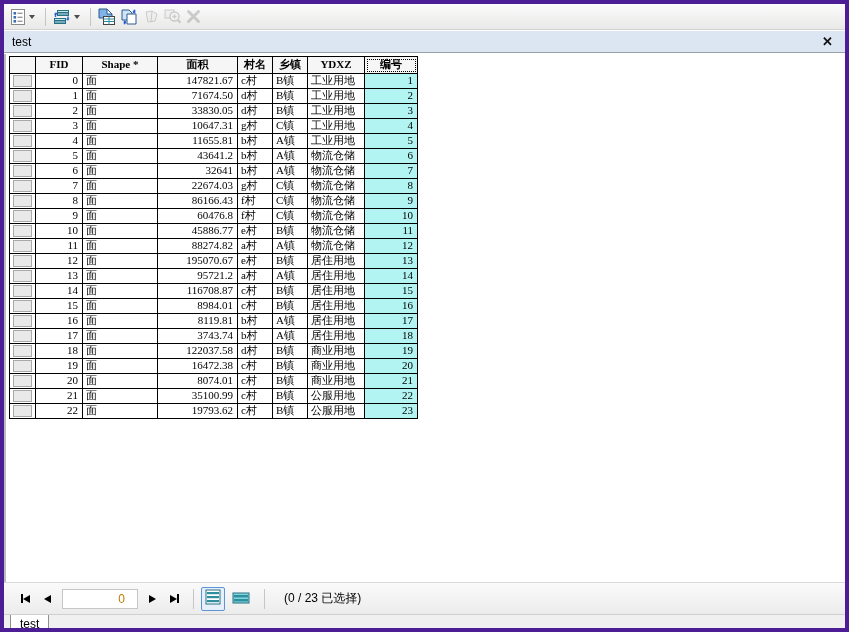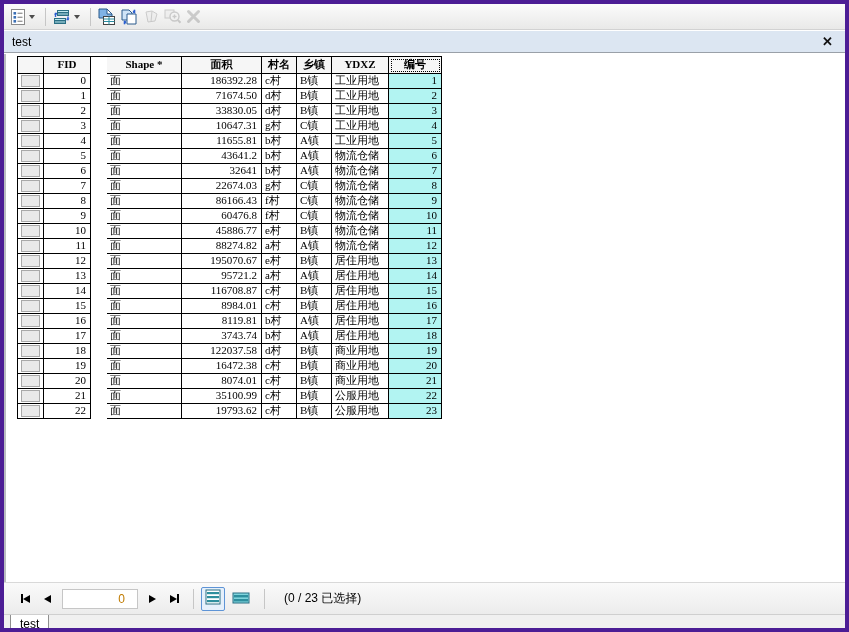--- a/index.html
+++ b/index.html
@@ -20,29 +20,29 @@
   
   .titlebar { position:absolute; top:27px; left:0; width:100%; height:22px; background:#dce6f2;
     display:flex; align-items:center; justify-content:space-between; padding:0 12px 0 8px;
     border-bottom:1px solid #9aa0a8; }
   .titlebar .t-label { font-size:12px; color:#000; }
   .close-x { font-size:13px; color:#111; line-height:1; cursor:default; font-weight:bold; }
 
   
   .panel { position:absolute; top:50px; left:0; width:849px; height:528px; background:#fff;
     border-left:2px solid #b9bcc0; }
-  .grid { position:absolute; top:2px; left:11px; border-left:1px solid #000; border-top:1px solid #000;
+  .grid { position:absolute; top:2px; left:3px; border-left:1px solid #000; border-top:1px solid #000;
     font-family:"Liberation Serif", serif; font-size:11px; color:#000; }
   .grid-row { display:flex; height:15px; }
   .grid-row.head { height:17px; }
   .cell { border-right:1px solid #000; border-bottom:1px solid #000; height:100%;
     overflow:hidden; white-space:nowrap; line-height:13px; }
   .head .cell { background:#f6f6f6; font-weight:bold; text-align:center; line-height:15px;
     border-bottom:1px solid #000; }
-  .w0{width:26px;} .w1{width:47px;} .w2{width:75px;margin-left:16px;} .w3{width:80px;}
+  .w0{width:26px;} .w1{width:47px;} .w2{width:75px;} .w3{width:80px;}
   .w4{width:35px;} .w5{width:35px;} .w6{width:57px;} .w7{width:53px;}
   .al{ text-align:left; padding-left:3px; }
   .ar{ text-align:right; padding-right:4px; }
   .sel-cell { background:#fff; padding:1px 3px; }
   .sel-btn { width:100%; height:100%; background:#e9e9e9; border:1px solid #a9a9a9; }
   .head .w7 { outline:1px dotted #000; outline-offset:-3px; }
   .numcell { background:#b2f4f2; }
 
   
   .recnav { position:absolute; top:578px; left:0; width:100%; height:32px;
@@ -173,21 +173,21 @@
         <div class="cell w6">YDXZ</div>
         <div class="cell w7">编号</div>
       </div>
       <div id="grid-body">
           <div class="grid-row">
             <div class="cell w0 sel-cell">
               <div class="sel-btn"></div>
             </div>
             <div class="cell w1 ar">0</div>
             <div class="cell w2 al">面</div>
-            <div class="cell w3 ar">186392.28</div>
+            <div class="cell w3 ar">147821.67</div>
             <div class="cell w4 al">c村</div>
             <div class="cell w5 al">B镇</div>
             <div class="cell w6 al">工业用地</div>
             <div class="cell w7 ar numcell" style="background: rgb(178, 244, 242);">1</div>
           </div>
           <div class="grid-row">
             <div class="cell w0 sel-cell">
               <div class="sel-btn"></div>
             </div>
             <div class="cell w1 ar">1</div>

